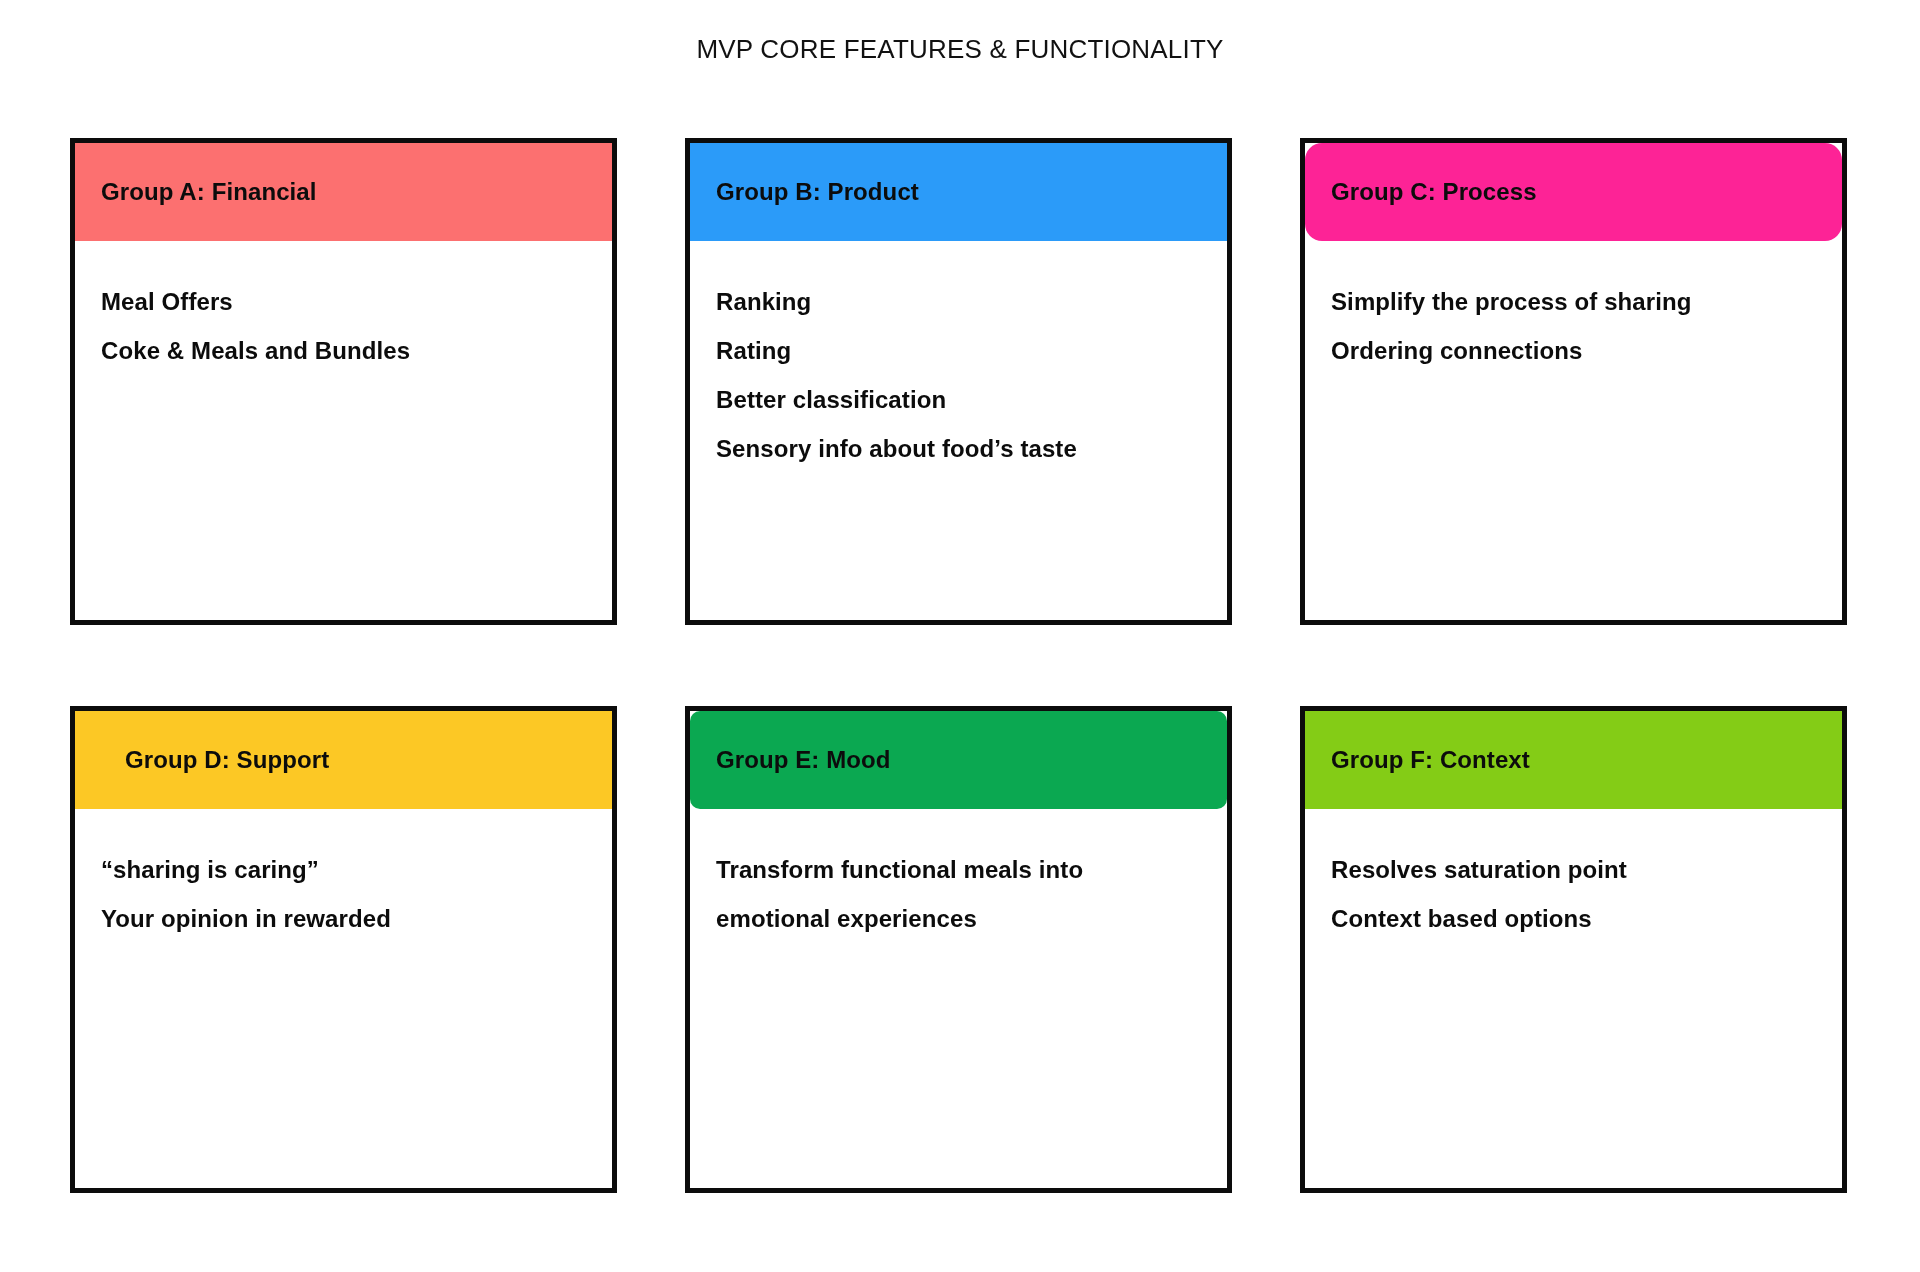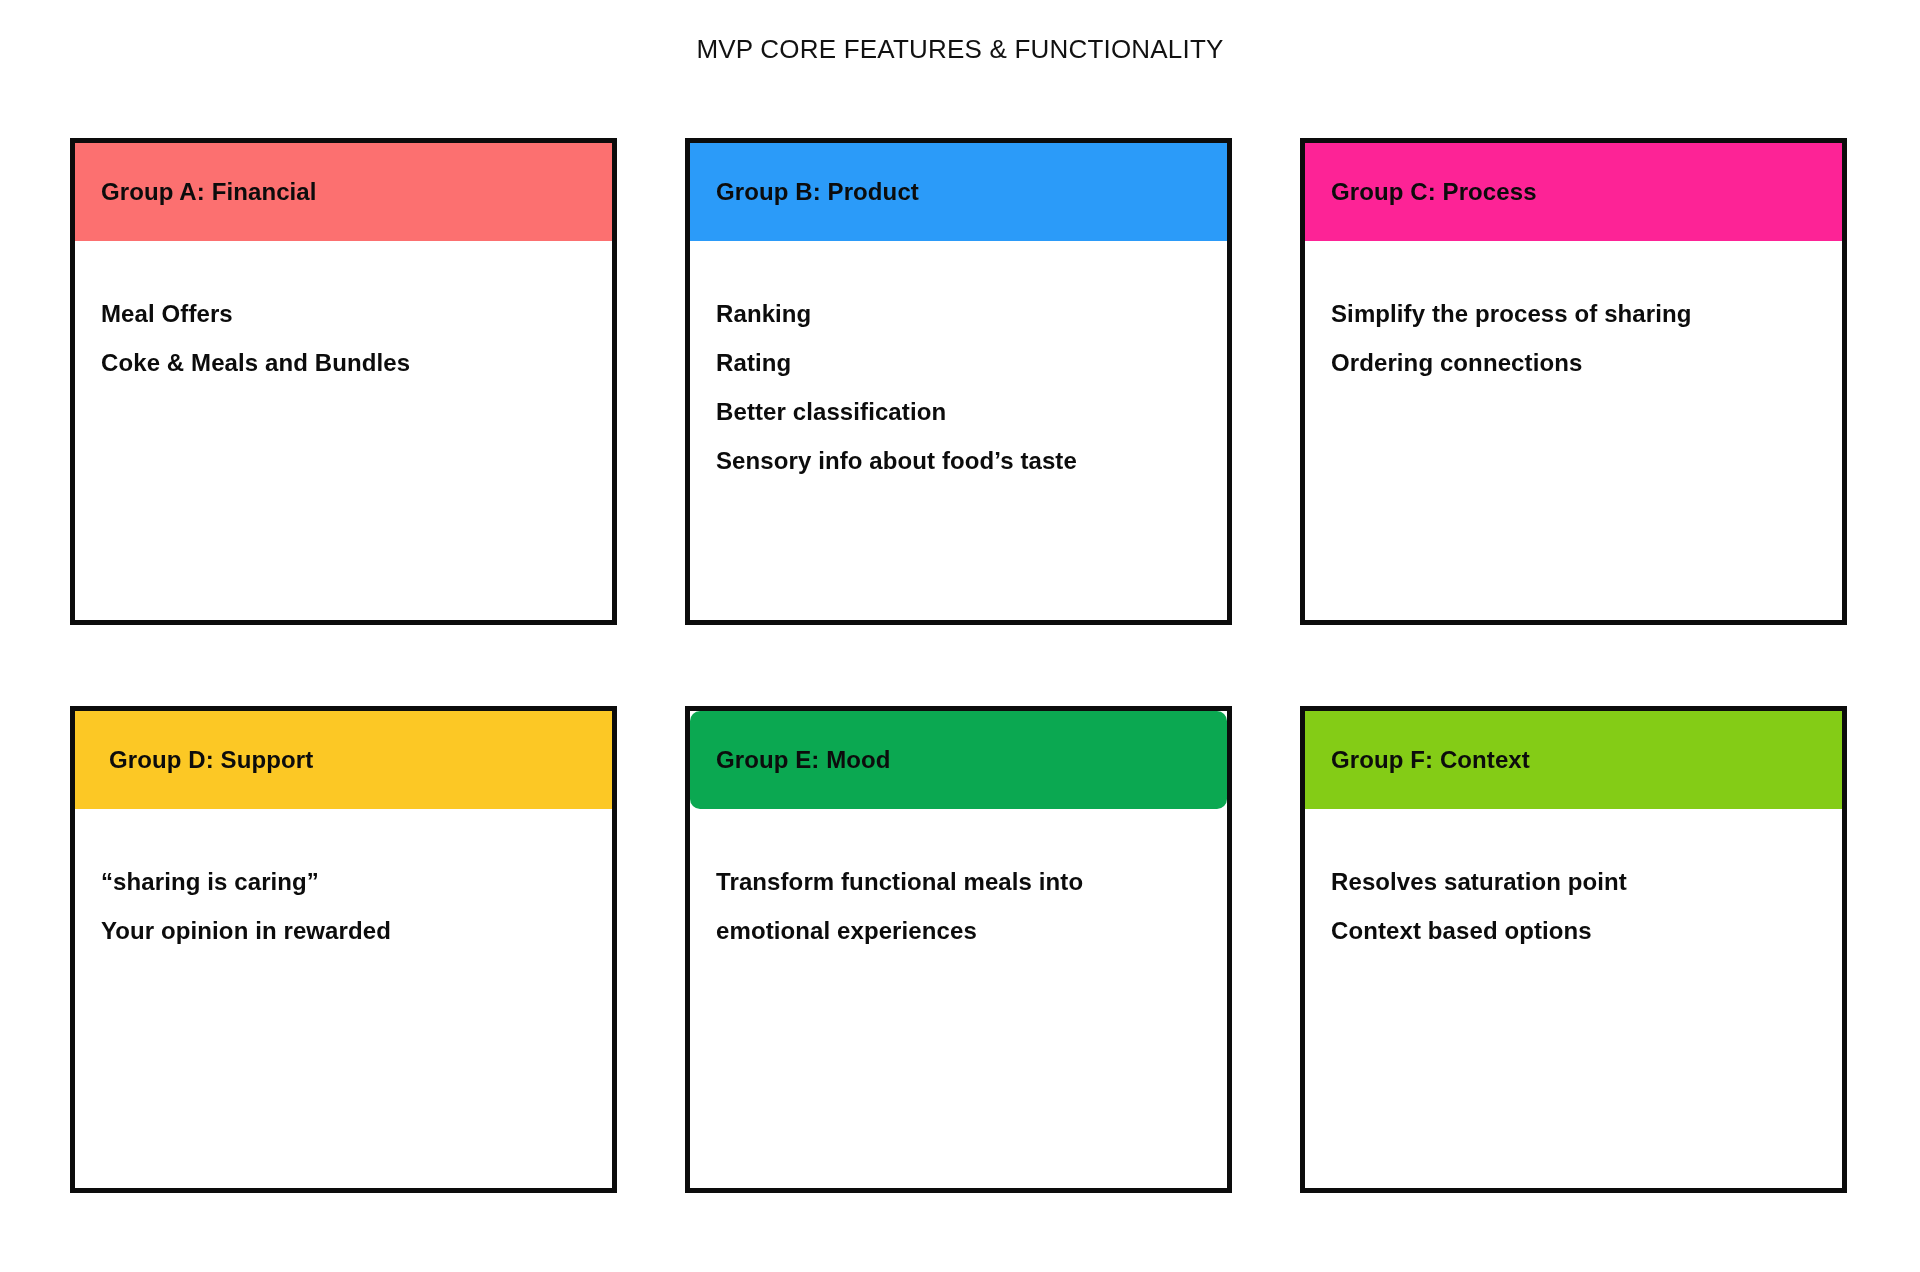--- a/index.html
+++ b/index.html
@@ -74,27 +74,27 @@
   .card-header-title {
     font-size: 24px;
     font-weight: 700;
     color: #0c0c0c;
     line-height: 30px;
     letter-spacing: 0.1px;
   }
 
   
   .card.indent-label .card-header {
-    padding-left: 34px;
+    padding-left: 50px;
   }
 
   .card-body {
     flex: 1 1 auto;
     box-sizing: border-box;
-    padding: 48px 26px 0 26px;
+    padding: 36px 26px 0 26px;
     background: #ffffff;
   }
 
   .card-item {
     font-size: 24px;
     font-weight: 700;
     color: #0c0c0c;
     line-height: 49px;
     letter-spacing: 0.1px;
     white-space: nowrap;
@@ -131,21 +131,21 @@
       </div>
       <div class="card-body">
         <div class="card-item">Ranking</div>
         <div class="card-item">Rating</div>
         <div class="card-item">Better classification</div>
         <div class="card-item">Sensory info about food’s taste</div>
       </div>
     </div>
 
     <div class="card">
-      <div class="card-header" style="background-color: rgb(253, 35, 150);">
+      <div class="card-header" style="background-color: rgb(253, 35, 150); border-radius: 17px;">
         <span class="card-header-title">Group C: Process</span>
       </div>
       <div class="card-body">
         <div class="card-item">Simplify the process of sharing</div>
         <div class="card-item">Ordering connections</div>
       </div>
     </div>
 
     <div class="card indent-label">
       <div class="card-header" style="background-color: rgb(252, 200, 37);">

